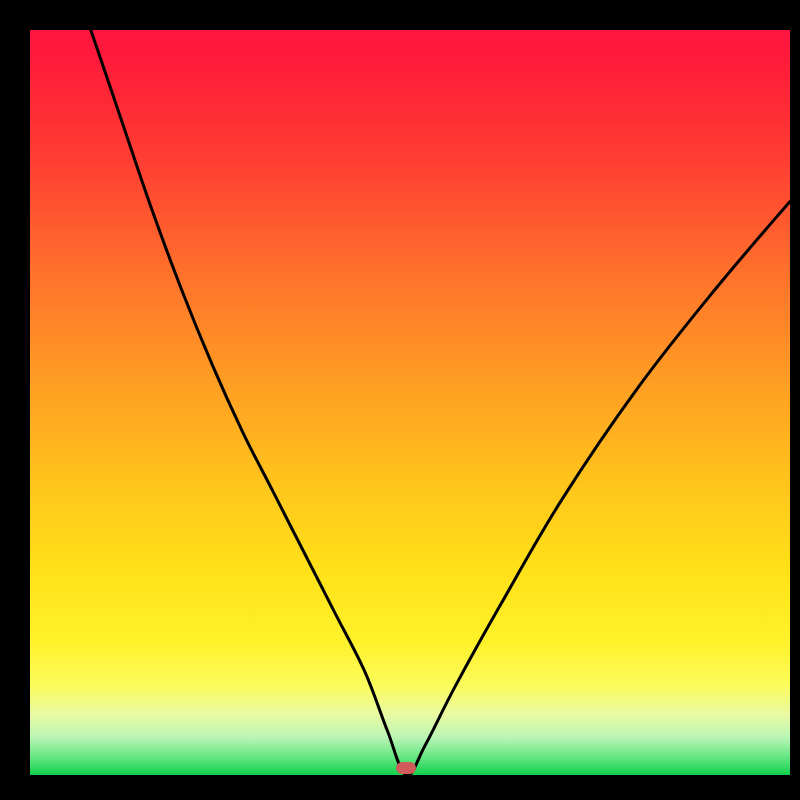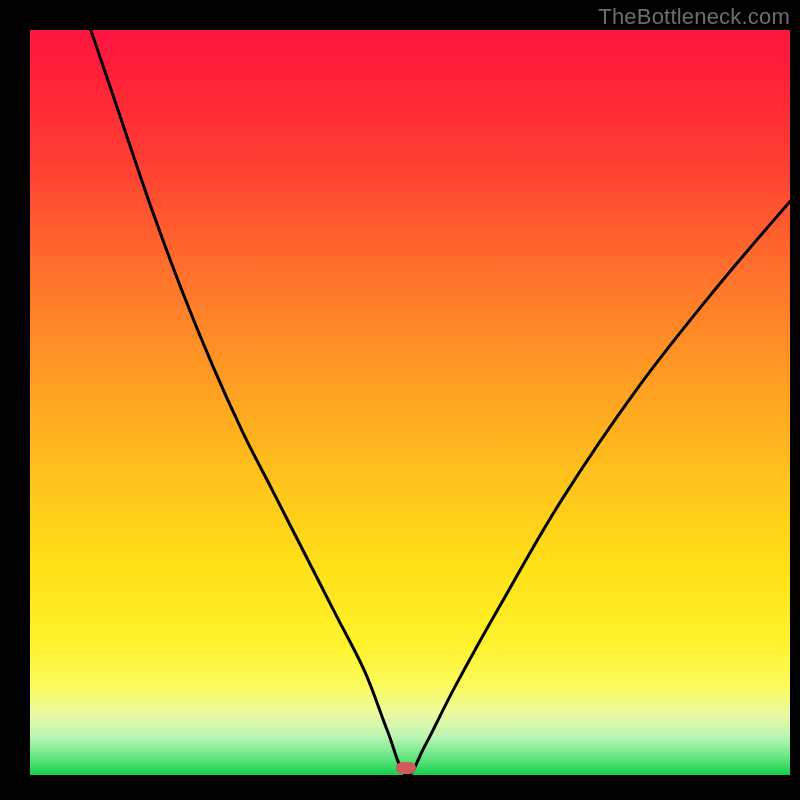--- a/index.html
+++ b/index.html
@@ -71,21 +71,20 @@
     background: #cf5b5b;
     border-radius: 6px;
     transform: translate(-50%, -50%);
     z-index: 3;
   }
 </style>
 </head>
 <body>
 
 <div class="frame">
-  <div class="watermark">TheBottleneck.com</div>
 
   <div class="plot-area">
     <div class="gradient"></div>
 
     <svg class="curve" viewBox="0 0 760 745" preserveAspectRatio="none">
       <path id="curve-path" d="M 60.8 0.0 C 66.3 16.1, 80.3 57.2, 91.2 89.4 C 102.1 121.6, 110.7 148.0, 121.6 178.8 C 132.5 209.6, 141.1 232.6, 152.0 260.8 C 162.9 288.9, 171.5 309.8, 182.4 335.2 C 193.3 360.7, 201.9 379.5, 212.8 402.3 C 223.7 425.1, 232.3 440.4, 243.2 461.9 C 254.1 483.4, 262.7 500.0, 273.6 521.5 C 284.5 543.0, 293.1 559.6, 304.0 581.1 C 314.9 602.6, 324.8 619.2, 334.4 640.7 C 344.0 662.2, 349.7 681.5, 357.2 700.3 C 364.7 719.1, 369.4 742.3, 376.2 745.0 C 383.0 747.7, 386.3 731.3, 395.2 715.2 C 404.1 699.1, 411.9 681.1, 425.6 655.6 C 439.3 630.1, 452.0 607.2, 471.2 573.6 C 490.4 540.1, 507.4 508.2, 532.0 469.4 C 556.6 430.5, 580.6 395.1, 608.0 357.6 C 635.4 320.1, 656.6 294.3, 684.0 260.8 C 711.4 227.2, 746.3 187.4, 760.0 171.4" fill="none" stroke="#000" stroke-width="3" stroke-linecap="round" stroke-linejoin="round"></path>
     </svg>
 
     <div class="marker" id="marker" style="left: 49.5%; top: 99%;"></div>
   </div>

